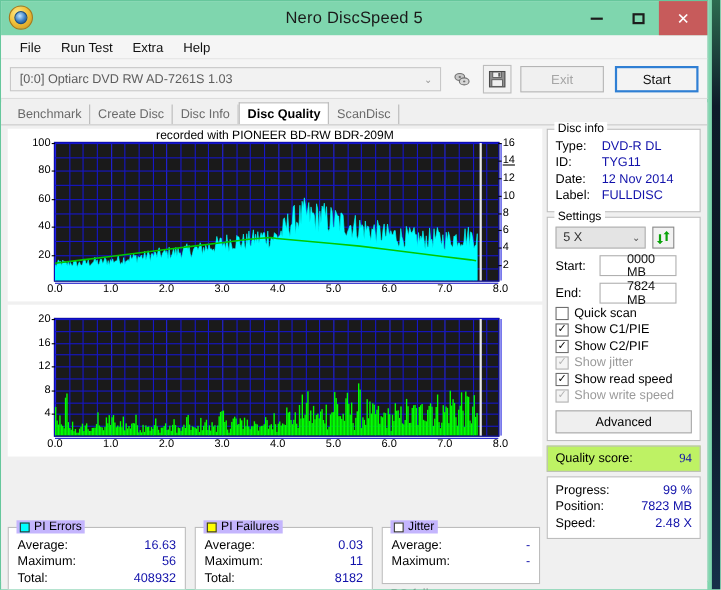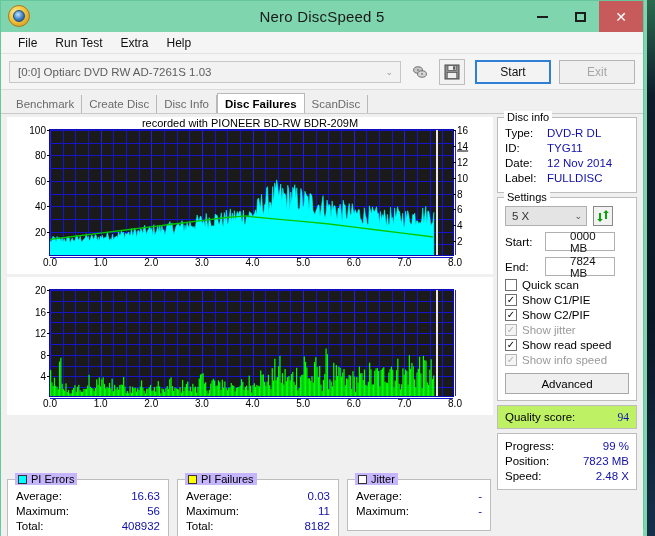--- a/index.html
+++ b/index.html
@@ -307,29 +307,29 @@
         </svg>
       </div>
       <div class="tb-icon">
         <svg width="16" height="16" viewBox="0 0 16 16">
           <rect x="1" y="1" width="14" height="14" fill="#8f8f8f" stroke="#4a4a4a"></rect>
           <rect x="4" y="1.5" width="8" height="5" fill="#efefef" stroke="#4a4a4a" stroke-width="0.7"></rect>
           <rect x="9" y="2.3" width="2" height="3.4" fill="#5a5a5a"></rect>
           <rect x="3.2" y="8.5" width="9.6" height="6" fill="#efefef" stroke="#4a4a4a" stroke-width="0.7"></rect>
         </svg>
       </div>
+      <div class="btn disabled">Exit</div>
       <div class="btn primary">Start</div>
-      <div class="btn disabled">Exit</div>
     </div>
 
     <div class="tabstrip">
       <div class="tab">Benchmark</div>
       <div class="tab">Create Disc</div>
       <div class="tab">Disc Info</div>
-      <div class="tab active">Disc Failures</div>
+      <div class="tab active">Disc Quality</div>
       <div class="tab">ScanDisc</div>
     </div>
 
     <div class="content">
 
       <div class="chart-wrap" id="chart-top">
         <div class="chart-title">recorded with PIONEER  BD-RW   BDR-209M</div>
         <div class="plot" id="plot-top">
           <div class="serieslayer" id="grid-top">
               <div class="gridv major" style="left: 0px;"></div>
@@ -859,21 +859,21 @@
           <div class="chk dim">
             <span class="box dimbox">✓</span>
             <span>Show jitter</span>
           </div>
           <div class="chk">
             <span class="box">✓</span>
             <span>Show read speed</span>
           </div>
           <div class="chk dim">
             <span class="box dimbox">✓</span>
-            <span>Show info speed</span>
+            <span>Show write speed</span>
           </div>
 
           <div class="adv">Advanced</div>
         </div>
 
         <div class="qscore">
           <span class="k">Quality score:</span>
           <span class="v">94</span>
         </div>
 

